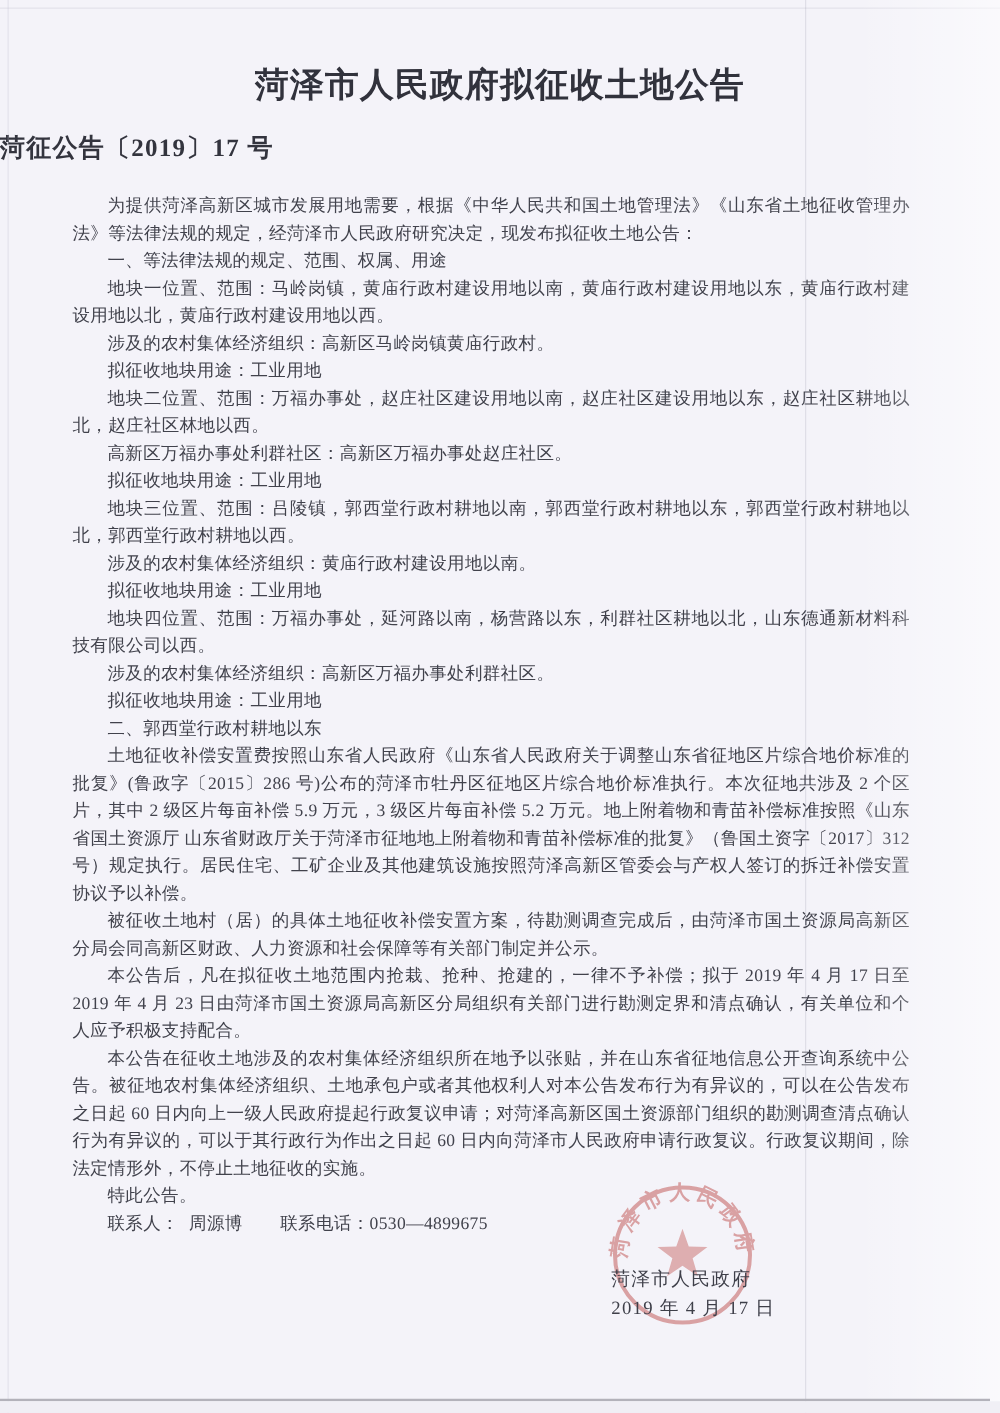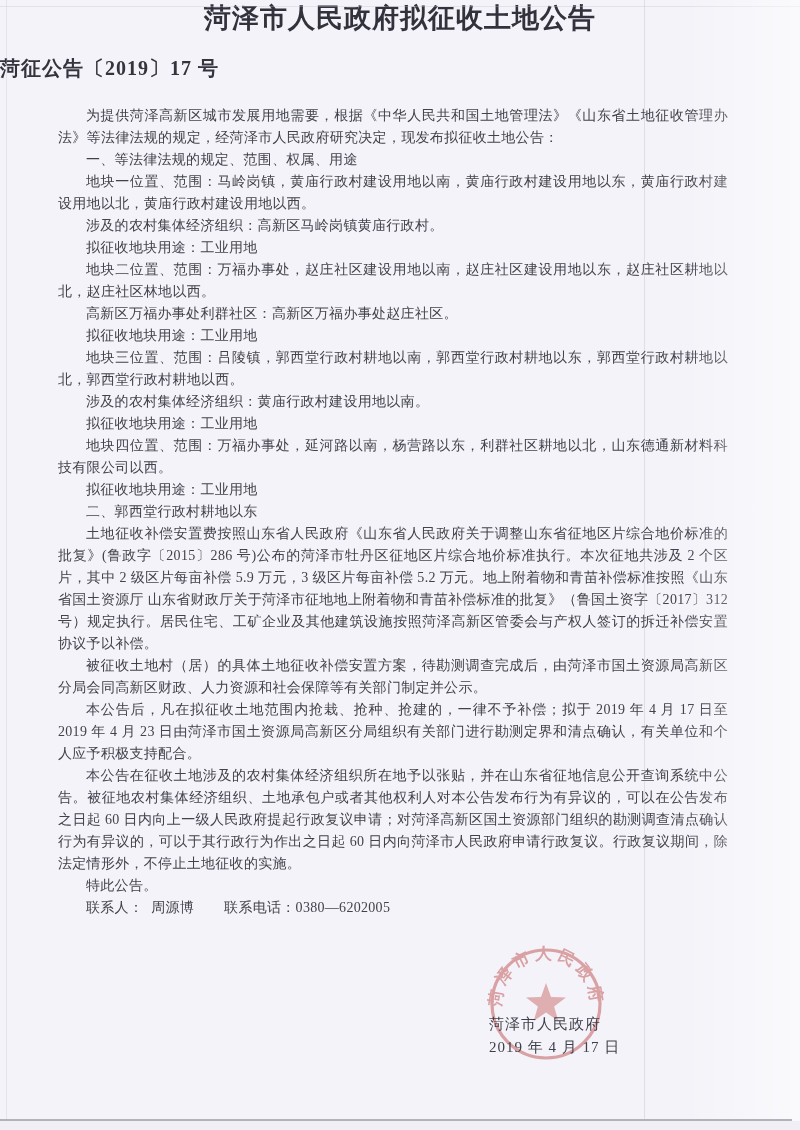--- a/index.html
+++ b/index.html
@@ -19,20 +19,21 @@
   .hairline-top { position:absolute; left:0; top:6px; width:800px; height:1px; background:rgba(195,195,208,0.35); }
   .hairline-left { position:absolute; left:6px; top:0; width:1px; height:1130px; background:rgba(195,195,208,0.30); }
   .crease { position:absolute; left:644px; top:0; width:1px; height:1130px; background:rgba(140,142,162,0.20); }
   .right-light { position:absolute; right:0; top:0; width:115px; height:1130px;
     background: linear-gradient(to right, rgba(255,255,255,0), rgba(255,255,255,0.55)); }
   .bottom-line { position:absolute; left:0; top:1119px; width:792px; height:2px; background:#b3b2ba; }
   .bottom-strip { position:absolute; left:0; top:1121px; width:800px; height:9px; background:#f0eff5; }
 
   .title {
     margin: 0;
+    padding-top: 50px;
     text-align: center;
     font-size: 27px;
     font-weight: bold;
     letter-spacing: 1px;
     color: #31323c;
   }
   .doc-number {
     margin: 0;
     margin-top: 19px;
     text-align: left;
@@ -97,28 +98,29 @@
     <p>地块一位置、范围：马岭岗镇，黄庙行政村建设用地以南，黄庙行政村建设用地以东，黄庙行政村建设用地以北，黄庙行政村建设用地以西。</p>
     <p>涉及的农村集体经济组织：高新区马岭岗镇黄庙行政村。</p>
     <p>拟征收地块用途：工业用地</p>
     <p>地块二位置、范围：万福办事处，赵庄社区建设用地以南，赵庄社区建设用地以东，赵庄社区耕地以北，赵庄社区林地以西。</p>
     <p>高新区万福办事处利群社区：高新区万福办事处赵庄社区。</p>
     <p>拟征收地块用途：工业用地</p>
     <p>地块三位置、范围：吕陵镇，郭西堂行政村耕地以南，郭西堂行政村耕地以东，郭西堂行政村耕地以北，郭西堂行政村耕地以西。</p>
     <p>涉及的农村集体经济组织：黄庙行政村建设用地以南。</p>
     <p>拟征收地块用途：工业用地</p>
     <p>地块四位置、范围：万福办事处，延河路以南，杨营路以东，利群社区耕地以北，山东德通新材料科技有限公司以西。</p>
+    <p>涉及的农村集体经济组织：高新区万福办事处利群社区。</p>
     <p>拟征收地块用途：工业用地</p>
     <p>二、郭西堂行政村耕地以东</p>
     <p>土地征收补偿安置费按照山东省人民政府《山东省人民政府关于调整山东省征地区片综合地价标准的批复》(鲁政字〔2015〕286 号)公布的菏泽市牡丹区征地区片综合地价标准执行。本次征地共涉及 2 个区片，其中 2 级区片每亩补偿 5.9 万元，3 级区片每亩补偿 5.2 万元。地上附着物和青苗补偿标准按照《山东省国土资源厅 山东省财政厅关于菏泽市征地地上附着物和青苗补偿标准的批复》（鲁国土资字〔2017〕312 号）规定执行。居民住宅、工矿企业及其他建筑设施按照菏泽高新区管委会与产权人签订的拆迁补偿安置协议予以补偿。</p>
     <p>被征收土地村（居）的具体土地征收补偿安置方案，待勘测调查完成后，由菏泽市国土资源局高新区分局会同高新区财政、人力资源和社会保障等有关部门制定并公示。</p>
     <p>本公告后，凡在拟征收土地范围内抢栽、抢种、抢建的，一律不予补偿；拟于 2019 年 4 月 17 日至 2019 年 4 月 23 日由菏泽市国土资源局高新区分局组织有关部门进行勘测定界和清点确认，有关单位和个人应予积极支持配合。</p>
     <p>本公告在征收土地涉及的农村集体经济组织所在地予以张贴，并在山东省征地信息公开查询系统中公告。被征地农村集体经济组织、土地承包户或者其他权利人对本公告发布行为有异议的，可以在公告发布之日起 60 日内向上一级人民政府提起行政复议申请；对菏泽高新区国土资源部门组织的勘测调查清点确认行为有异议的，可以于其行政行为作出之日起 60 日内向菏泽市人民政府申请行政复议。行政复议期间，除法定情形外，不停止土地征收的实施。</p>
     <p>特此公告。</p>
-    <p class="contact-line"><span>联系人：</span><span class="gap-small"></span><span>周源博</span><span class="gap-big"></span><span>联系电话：</span><span>0380—6202005</span></p>
+    <p class="contact-line"><span>联系人：</span><span class="gap-small"></span><span>周源博</span><span class="gap-big"></span><span>联系电话：</span><span>0530—4899675</span></p>
   </div>
 
   <svg class="seal" viewBox="0 0 120 120" xmlns="http://www.w3.org/2000/svg">
     <defs>
       <path id="sealArc" d="M 17.7,75.4 A 45,45 0 1 1 102.3,75.4" fill="none"></path>
     </defs>
     <circle cx="60" cy="60" r="54" fill="none" stroke="#c96f6f" stroke-width="3.2"></circle>
     <path d="M60,39 L65,53.1 L79.97,53.5 L68.1,62.6 L72.3,77 L60,68.5 L47.7,77 L51.9,62.6 L40.03,53.5 L55,53.1 Z" fill="#d18484"></path>
     <text font-size="16.5" fill="#c96f6f" letter-spacing="4.5" font-weight="bold">
       <textPath href="#sealArc" startOffset="50%" text-anchor="middle">菏泽市人民政府</textPath>

